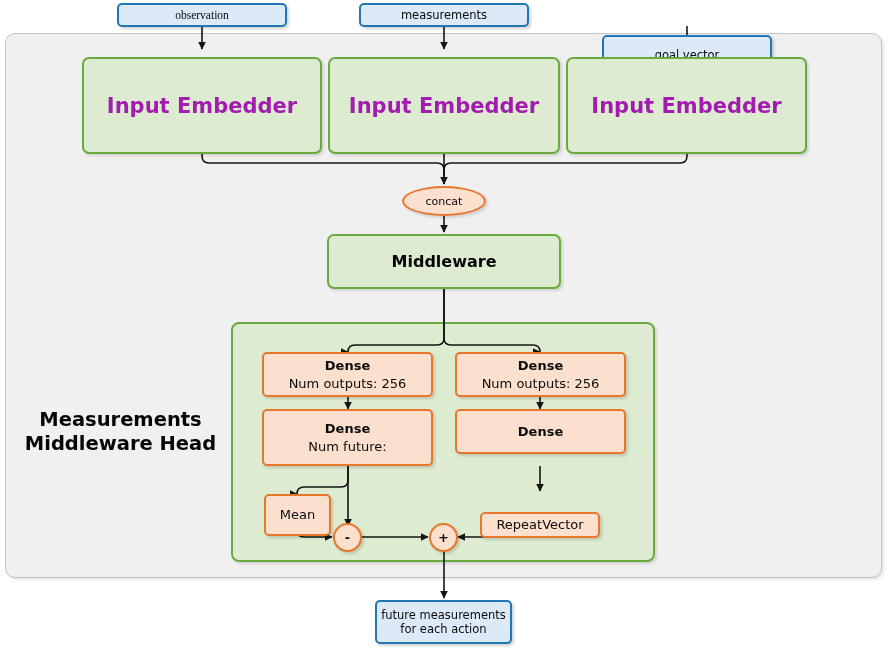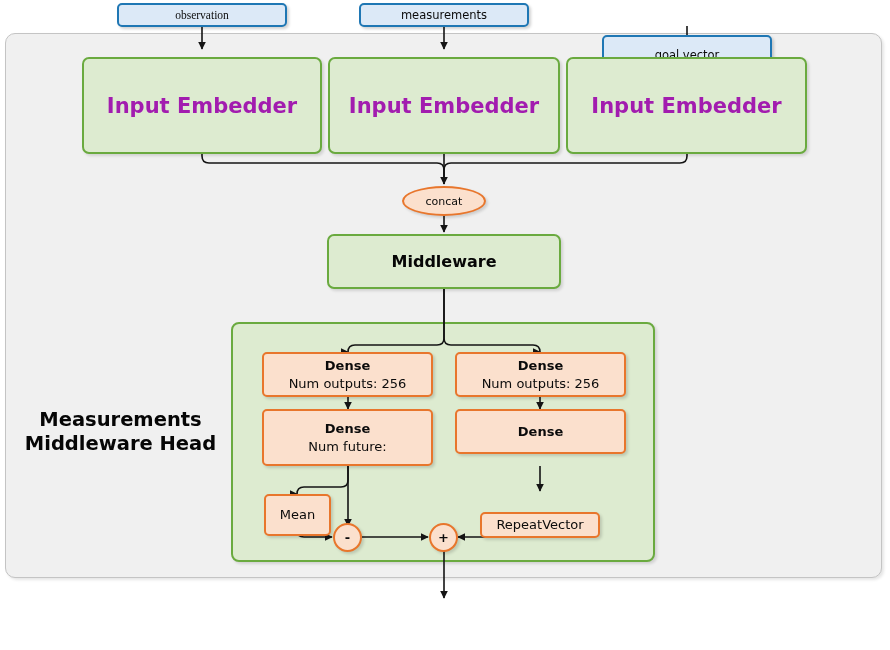--- a/index.html
+++ b/index.html
@@ -154,14 +154,18 @@
   </div>
 
   <div class="node orange-box" style="left:455px;top:409px;width:171px;height:45px;">
     <span class="ttl">Dense</span>
   </div>
 
   <div class="node orange-box" style="left:480px;top:491px;width:120px;height:26px;margin-top:21px;">RepeatVector</div>
 
   <div class="node op-circle" style="left:429px;top:523px;width:29px;height:29px;">+</div>
 
+  <div class="node io-box" style="left:375px;top:600px;width:137px;height:44px;flex-direction:column;">
+    <span>future measurements</span>
+    <span>for each action</span>
+  </div>
 
 </div>
 
 </body></html>

